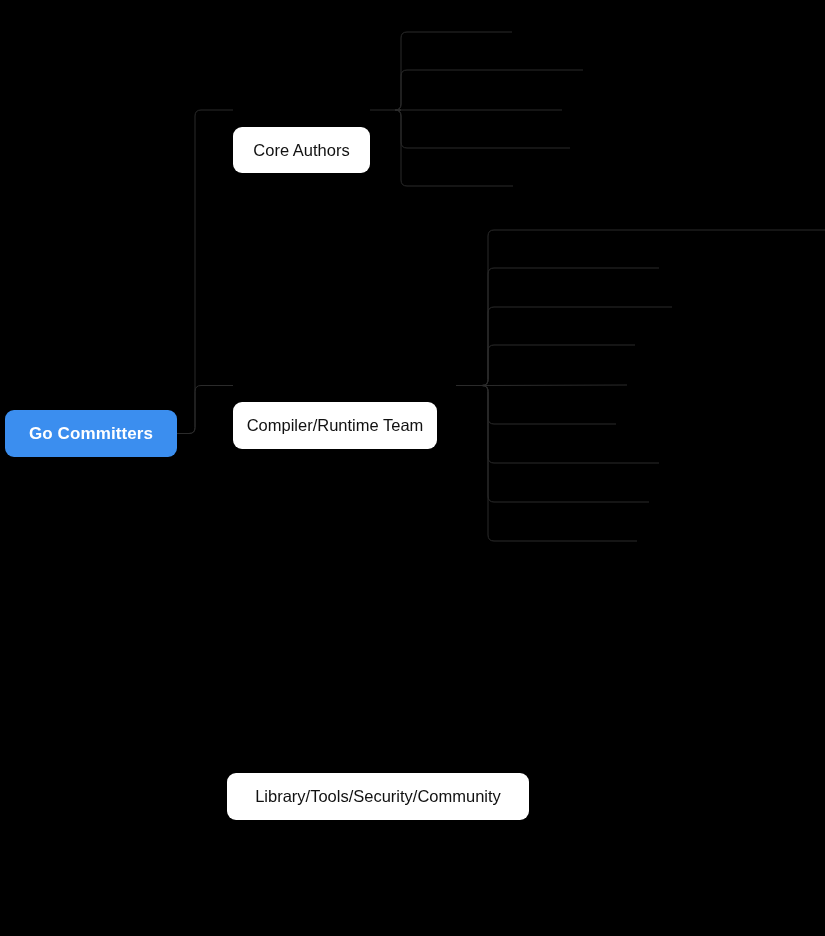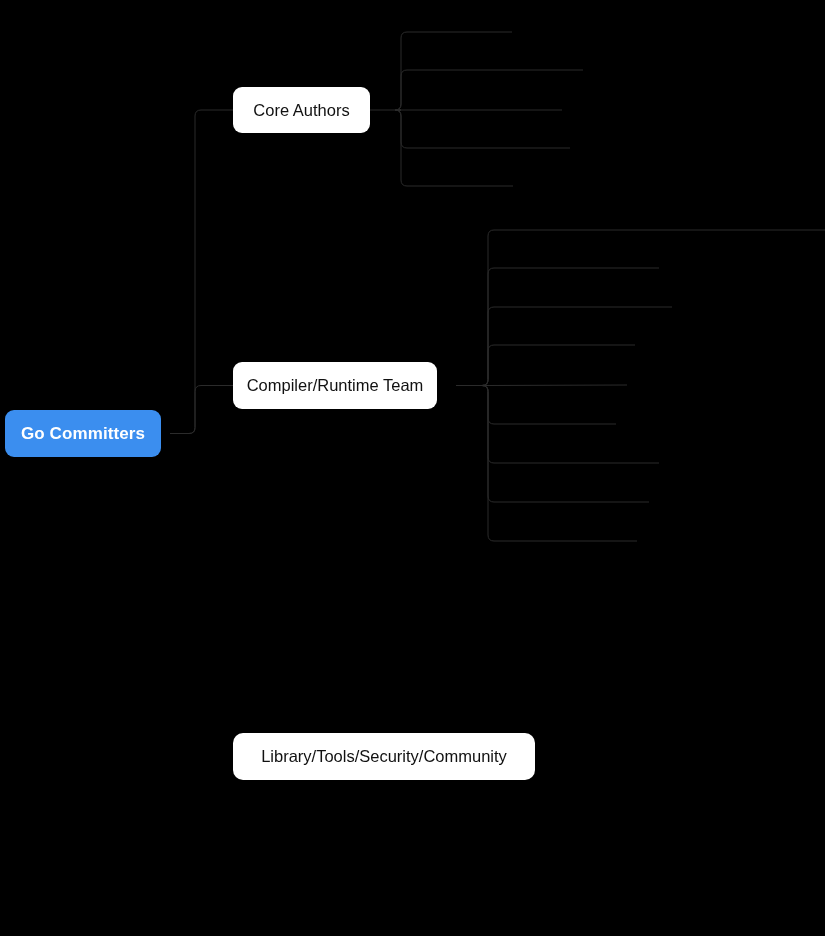--- a/index.html
+++ b/index.html
@@ -41,20 +41,21 @@
     color: #ffffff;
     font-weight: bold;
     font-size: 17px;
     letter-spacing: 0.1px;
   }
   .node-branch {
     background: #ffffff;
     color: #111111;
     font-weight: normal;
     font-size: 16.5px;
+    margin-top: 40px;
   }
   .node-leaf {
     background: transparent;
     color: #000000;
     font-size: 13px;
     border-radius: 0;
     justify-content: flex-start;
     overflow: hidden;
   }
 </style>
@@ -77,30 +78,30 @@
       <path d="M 488 385.5 L 482 385.5 Q 488 385.5 488 379.5 L 488 274 Q 488 268 494 268 L 659 268" fill="none" stroke="#2b2b2b" stroke-width="1"></path>
       <path d="M 488 385.5 L 482 385.5 Q 488 385.5 488 379.5 L 488 313 Q 488 307 494 307 L 672 307" fill="none" stroke="#2b2b2b" stroke-width="1"></path>
       <path d="M 488 385.5 L 482 385.5 Q 488 385.5 488 379.5 L 488 351 Q 488 345 494 345 L 635 345" fill="none" stroke="#2b2b2b" stroke-width="1"></path>
       <path d="M 488 385.5 L 627 385" fill="none" stroke="#2b2b2b" stroke-width="1"></path>
       <path d="M 488 385.5 L 482 385.5 Q 488 385.5 488 391.5 L 488 418 Q 488 424 494 424 L 616 424" fill="none" stroke="#2b2b2b" stroke-width="1"></path>
       <path d="M 488 385.5 L 482 385.5 Q 488 385.5 488 391.5 L 488 457 Q 488 463 494 463 L 659 463" fill="none" stroke="#2b2b2b" stroke-width="1"></path>
       <path d="M 488 385.5 L 482 385.5 Q 488 385.5 488 391.5 L 488 496 Q 488 502 494 502 L 649 502" fill="none" stroke="#2b2b2b" stroke-width="1"></path>
       <path d="M 488 385.5 L 482 385.5 Q 488 385.5 488 391.5 L 488 535 Q 488 541 494 541 L 637 541" fill="none" stroke="#2b2b2b" stroke-width="1"></path>
     </svg>
 
-  <div class="node node-root" style="left: 5px; top: 410px; width: 156px; height: 47px; background: rgb(59, 142, 239); color: rgb(255, 255, 255);">Go Committers</div>
+  <div class="node node-root" style="left: 5px; top: 410px; width: 172px; height: 47px; background: rgb(59, 142, 239); color: rgb(255, 255, 255);">Go Committers</div>
 
   <div id="branch-layer">
       <div class="node node-branch" style="left: 233px; top: 87px; width: 137px; height: 46px; background: rgb(255, 255, 255); color: rgb(17, 17, 17);">
         <span>Core Authors</span>
       </div>
       <div class="node node-branch" style="left: 233px; top: 362px; width: 204px; height: 47px; background: rgb(255, 255, 255); color: rgb(17, 17, 17);">
         <span>Compiler/Runtime Team</span>
       </div>
-      <div class="node node-branch" style="left: 233px; top: 733px; width: 302px; height: 47px; background: rgb(255, 255, 255); color: rgb(17, 17, 17); border-radius: 10px;">
+      <div class="node node-branch" style="left: 227px; top: 733px; width: 302px; height: 47px; background: rgb(255, 255, 255); color: rgb(17, 17, 17);">
         <span>Library/Tools/Security/Community</span>
       </div>
     </div>
   <div id="leaf-layer">
       <div class="node node-leaf" style="left: 401px; top: 15px; width: 111px; height: 17px;">
         <span></span>
       </div>
       <div class="node node-leaf" style="left: 401px; top: 53px; width: 182px; height: 17px;">
         <span></span>
       </div>

